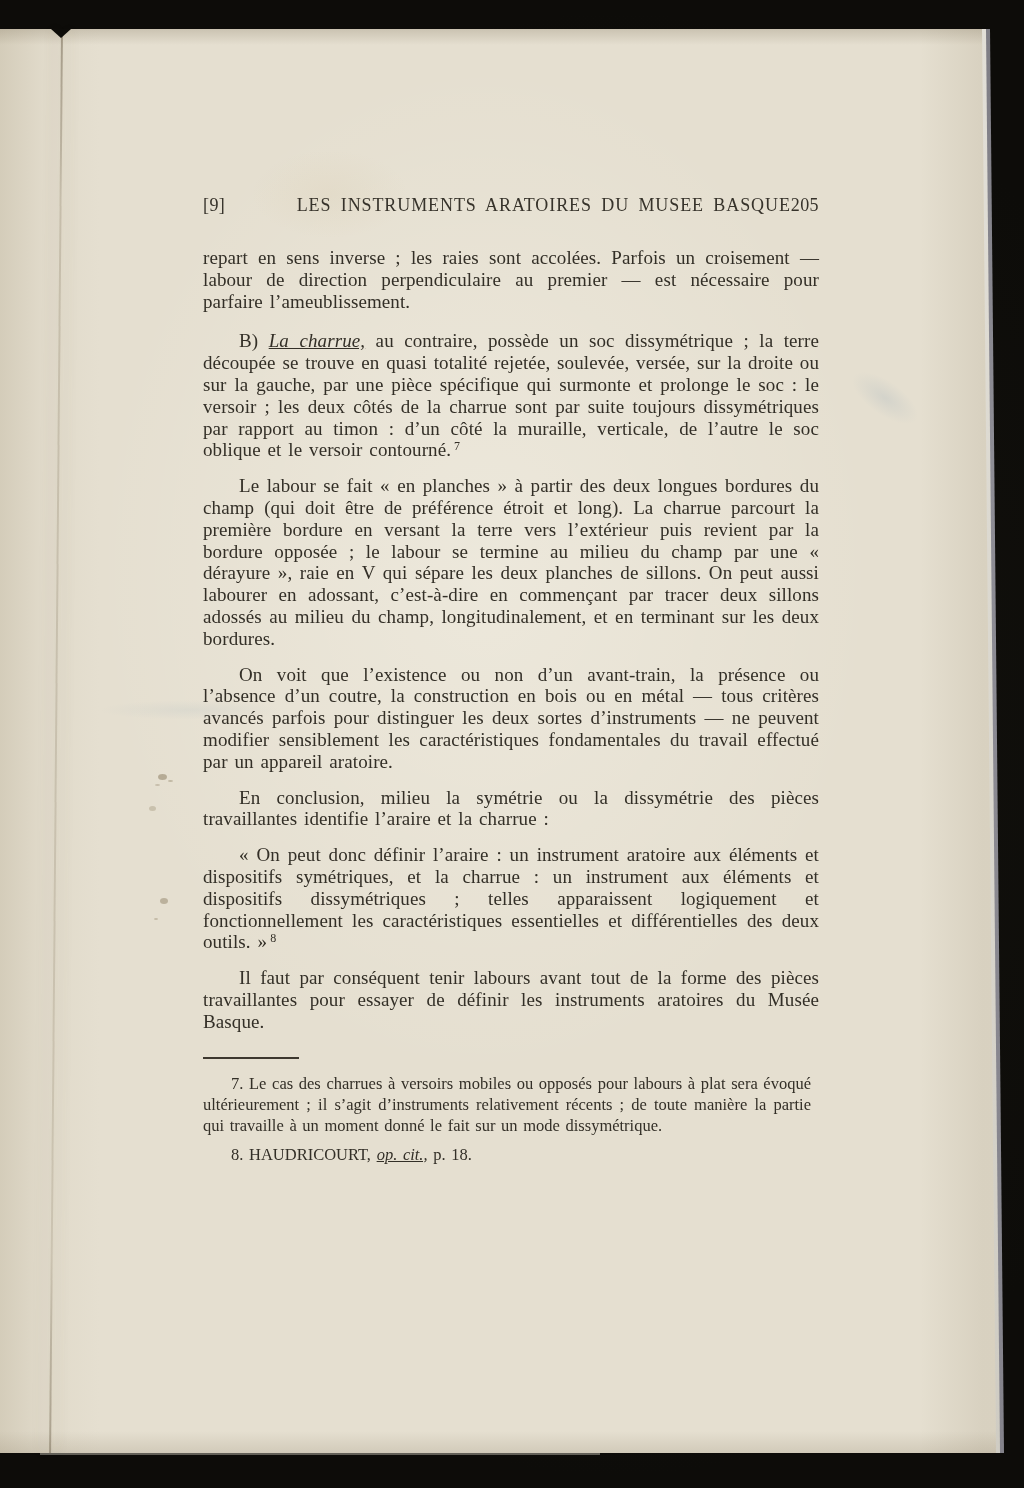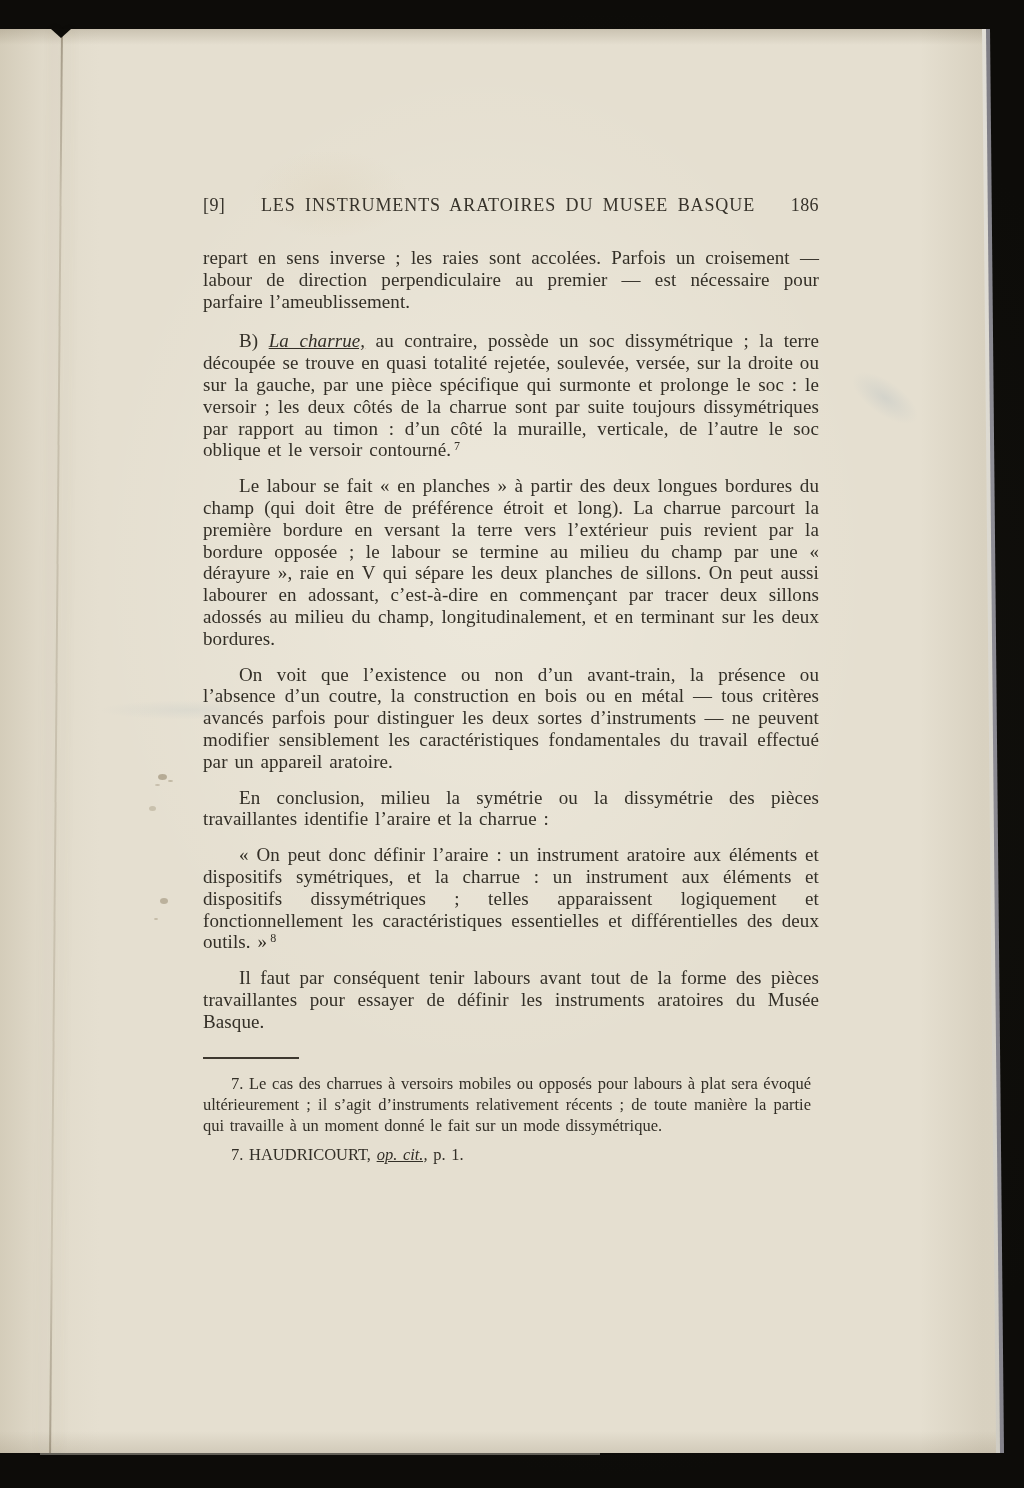--- a/index.html
+++ b/index.html
@@ -109,21 +109,21 @@
     display: flex;
     align-items: baseline;
     font-size: 18px;
     margin-bottom: 28px;
     letter-spacing: 0.4px;
     color: #37332b;
   }
   .hdr-marker { flex: 0 0 auto; }
   .hdr-title {
     flex: 1 1 auto;
-    text-align: center;
+    text-align: right;
     letter-spacing: 0.9px;
     word-spacing: 4px;
   }
   .hdr-page { flex: 0 0 auto; }
   .para {
     margin: 0 0 14px 0;
     font-size: 19px;
     line-height: 21.8px;
     text-align: justify;
     text-indent: 36px;
@@ -161,42 +161,42 @@
   <div class="edge-dark"></div>
   <div class="edge-light"></div>
 
   <div class="book-page">
     <div class="stain-1"></div>
     <div class="text-block">
 
       <div class="page-header">
         <span class="hdr-marker">[9]</span>
         <span class="hdr-title">LES INSTRUMENTS ARATOIRES DU MUSEE BASQUE</span>
-        <span class="hdr-page">186</span>
+        <span class="hdr-page">205</span>
       </div>
 
       <p class="para no-indent">repart en sens inverse ; les raies sont accolées. Parfois un croisement — labour de direction perpendiculaire au premier — est nécessaire pour parfaire l’ameublissement.</p>
 
       <p class="para"><span>B) </span><i class="it">La charrue,</i><span> au contraire, possède un soc dissymétrique ; la terre découpée se trouve en quasi totalité rejetée, soulevée, versée, sur la droite ou sur la gauche, par une pièce spécifique qui surmonte et prolonge le soc : le versoir ; les deux côtés de la charrue sont par suite toujours dissymétriques par rapport au timon : d’un côté la muraille, verticale, de l’autre le soc oblique et le versoir contourné.</span><sup class="fnref">7</sup></p>
 
       <p class="para">Le labour se fait « en planches » à partir des deux longues bordures du champ (qui doit être de préférence étroit et long). La charrue parcourt la première bordure en versant la terre vers l’extérieur puis revient par la bordure opposée ; le labour se termine au milieu du champ par une « dérayure », raie en V qui sépare les deux planches de sillons. On peut aussi labourer en adossant, c’est-à-dire en commençant par tracer deux sillons adossés au milieu du champ, longitudinalement, et en terminant sur les deux bordures.</p>
 
       <p class="para">On voit que l’existence ou non d’un avant-train, la présence ou l’absence d’un coutre, la construction en bois ou en métal — tous critères avancés parfois pour distinguer les deux sortes d’instruments — ne peuvent modifier sensiblement les caractéristiques fondamentales du travail effectué par un appareil aratoire.</p>
 
       <p class="para">En conclusion, milieu la symétrie ou la dissymétrie des pièces travaillantes identifie l’araire et la charrue :</p>
 
       <p class="para"><span>« On peut donc définir l’araire : un instrument aratoire aux éléments et dispositifs symétriques, et la charrue : un instrument aux éléments et dispositifs dissymétriques ; telles apparaissent logiquement et fonctionnellement les caractéristiques essentielles et différentielles des deux outils. »</span><sup class="fnref">8</sup></p>
 
       <p class="para">Il faut par conséquent tenir labours avant tout de la forme des pièces travaillantes pour essayer de définir les instruments aratoires du Musée Basque.</p>
 
       <div class="fn-rule"></div>
 
       <p class="footnote">7. Le cas des charrues à versoirs mobiles ou opposés pour labours à plat sera évoqué ultérieurement ; il s’agit d’instruments relativement récents ; de toute manière la partie qui travaille à un moment donné le fait sur un mode dissymétrique.</p>
 
-      <p class="footnote"><span>7. HAUDRICOURT, </span><i class="it">op. cit.,</i><span> p. 1.</span></p>
+      <p class="footnote"><span>8. HAUDRICOURT, </span><i class="it">op. cit.,</i><span> p. 18.</span></p>
 
     </div>
   </div>
 
   <div class="gutter-fold"></div>
   <div class="gutter-notch"></div>
   <div class="bottom-edge-line"></div>
 
   <div class="smudge-blue-1"></div>
   <div class="smudge-blue-2"></div>

